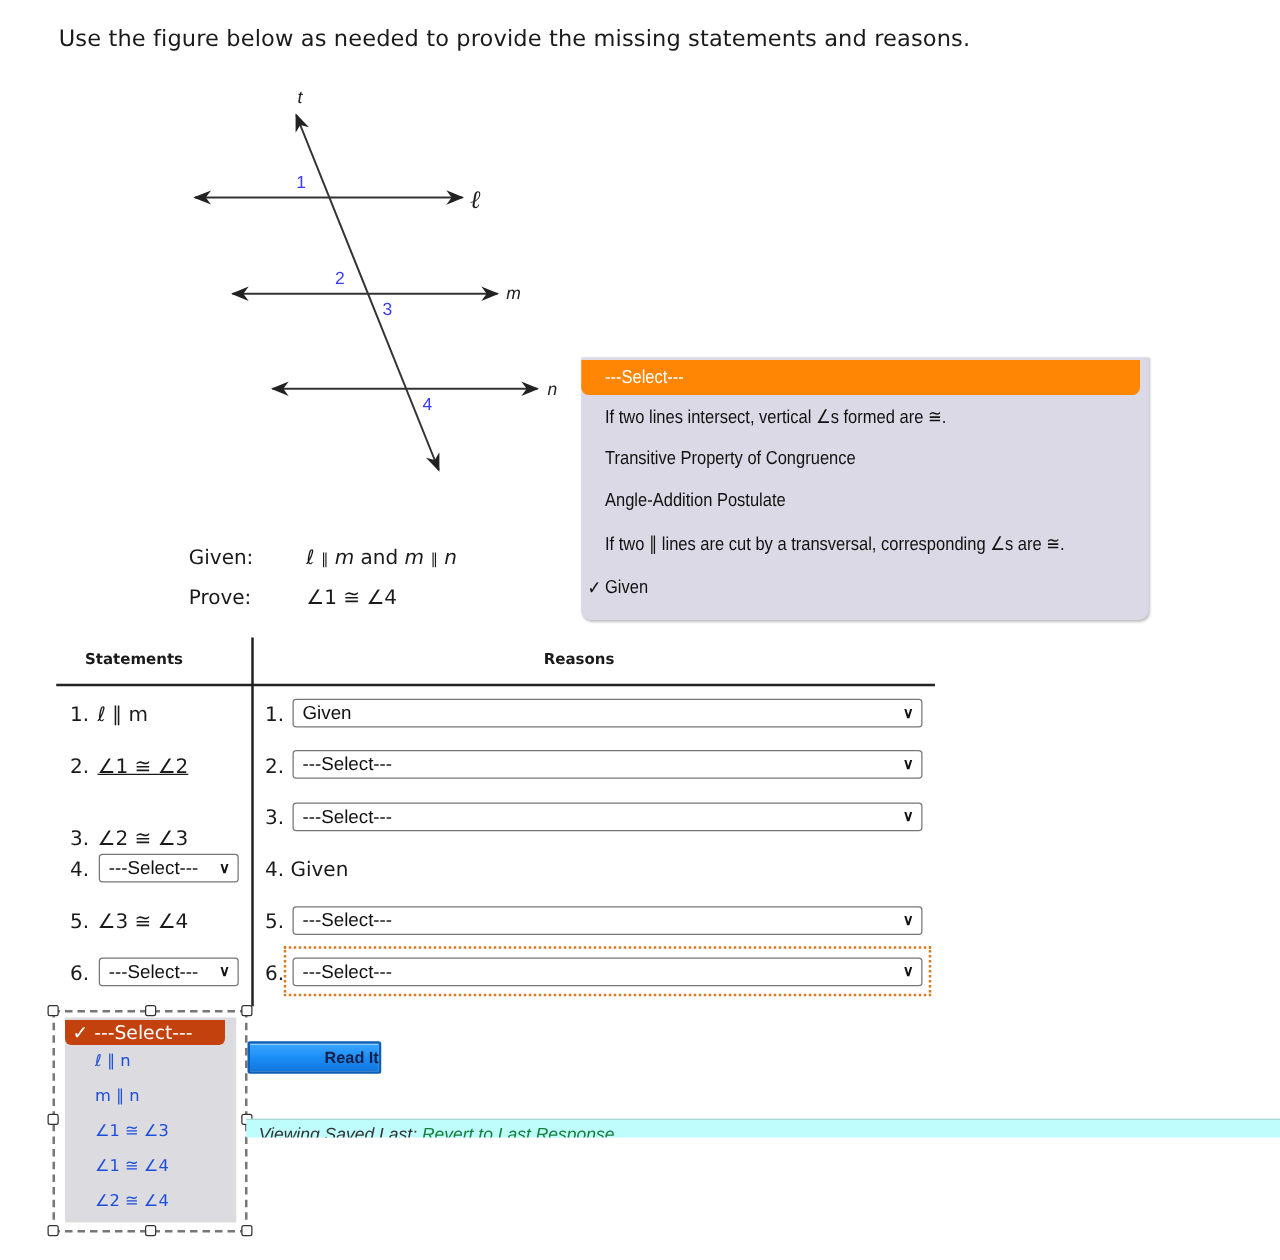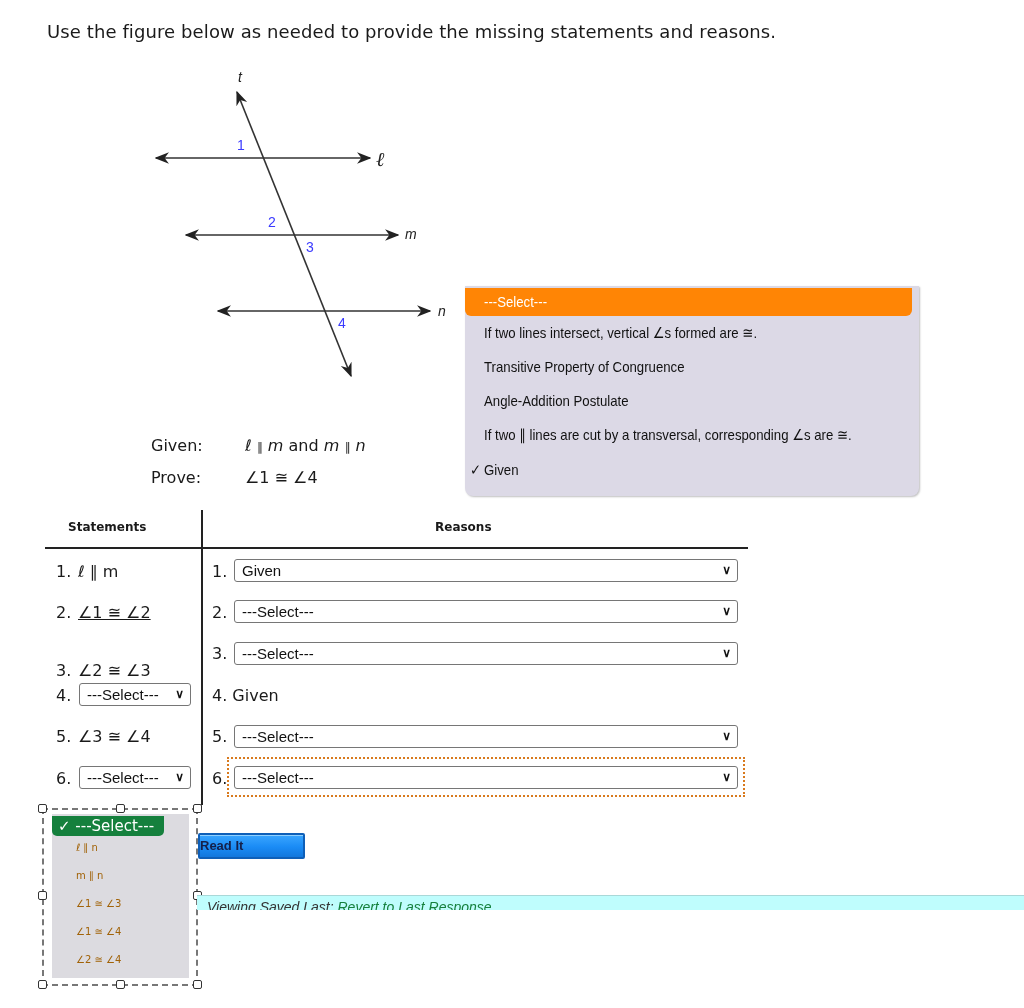--- a/index.html
+++ b/index.html
@@ -52,30 +52,30 @@
   .popup-right .opt.hl span { display:inline-block; transform:scaleX(0.88); transform-origin:left center; }
   .check { position:absolute; left:-16px; }
 
   
   .popup-left-frame { left:42px; top:808px; width:156px; height:178px;
                       border:2px dashed #777; box-sizing:border-box; }
   .handle { position:absolute; width:9px; height:9px; background:#fff; border:1.5px solid #333;
             border-radius:2px; box-sizing:border-box; }
   .popup-left { left:52px; top:814px; width:137px; height:164px; background:#dcdbe0;
                 font-family:"DejaVu Sans", sans-serif; }
-  .popup-left .opt { position:absolute; left:24px; font-size:10px; color:#a16207; white-space:nowrap; }
-  .popup-left .opt.hl { left:0; top:2px; width:112px; height:20px; background:#15803d; color:#fff;
+  .popup-left .opt { position:absolute; left:24px; font-size:13px; color:#1d4ed8; white-space:nowrap; }
+  .popup-left .opt.hl { left:0; top:2px; width:128px; height:20px; background:#c2410c; color:#fff;
                         border-radius:0 0 5px 5px; padding-left:6px; box-sizing:border-box;
                         font-size:15px; line-height:20px; }
 
   
   .readit { left:198px; top:833px; width:107px; height:26px; box-sizing:border-box;
             background:linear-gradient(#3aa6ff, #1a8bf5 55%, #1277dc); border:2px solid #0e5fb8;
             border-radius:2px; font-family:"Liberation Sans", sans-serif; font-weight:bold;
-            font-size:13px; color:#14204a; text-align:left; line-height:22px; cursor:pointer;
+            font-size:13px; color:#14204a; text-align:right; line-height:22px; cursor:pointer;
             box-shadow:inset 0 1px 0 #8fd0ff; }
 
   
   .savebar { left:197px; top:895px; width:827px; height:14px; background:#bffdfd;
              border-top:1px solid #a9d8d8; overflow:hidden; }
   .savebar .txt { position:absolute; left:10px; top:3px; font-size:14px; font-style:italic;
                   font-family:"Liberation Sans", sans-serif; color:#333; white-space:nowrap; }
   .savebar .link { color:#15803d; }
 </style>
 </head>

